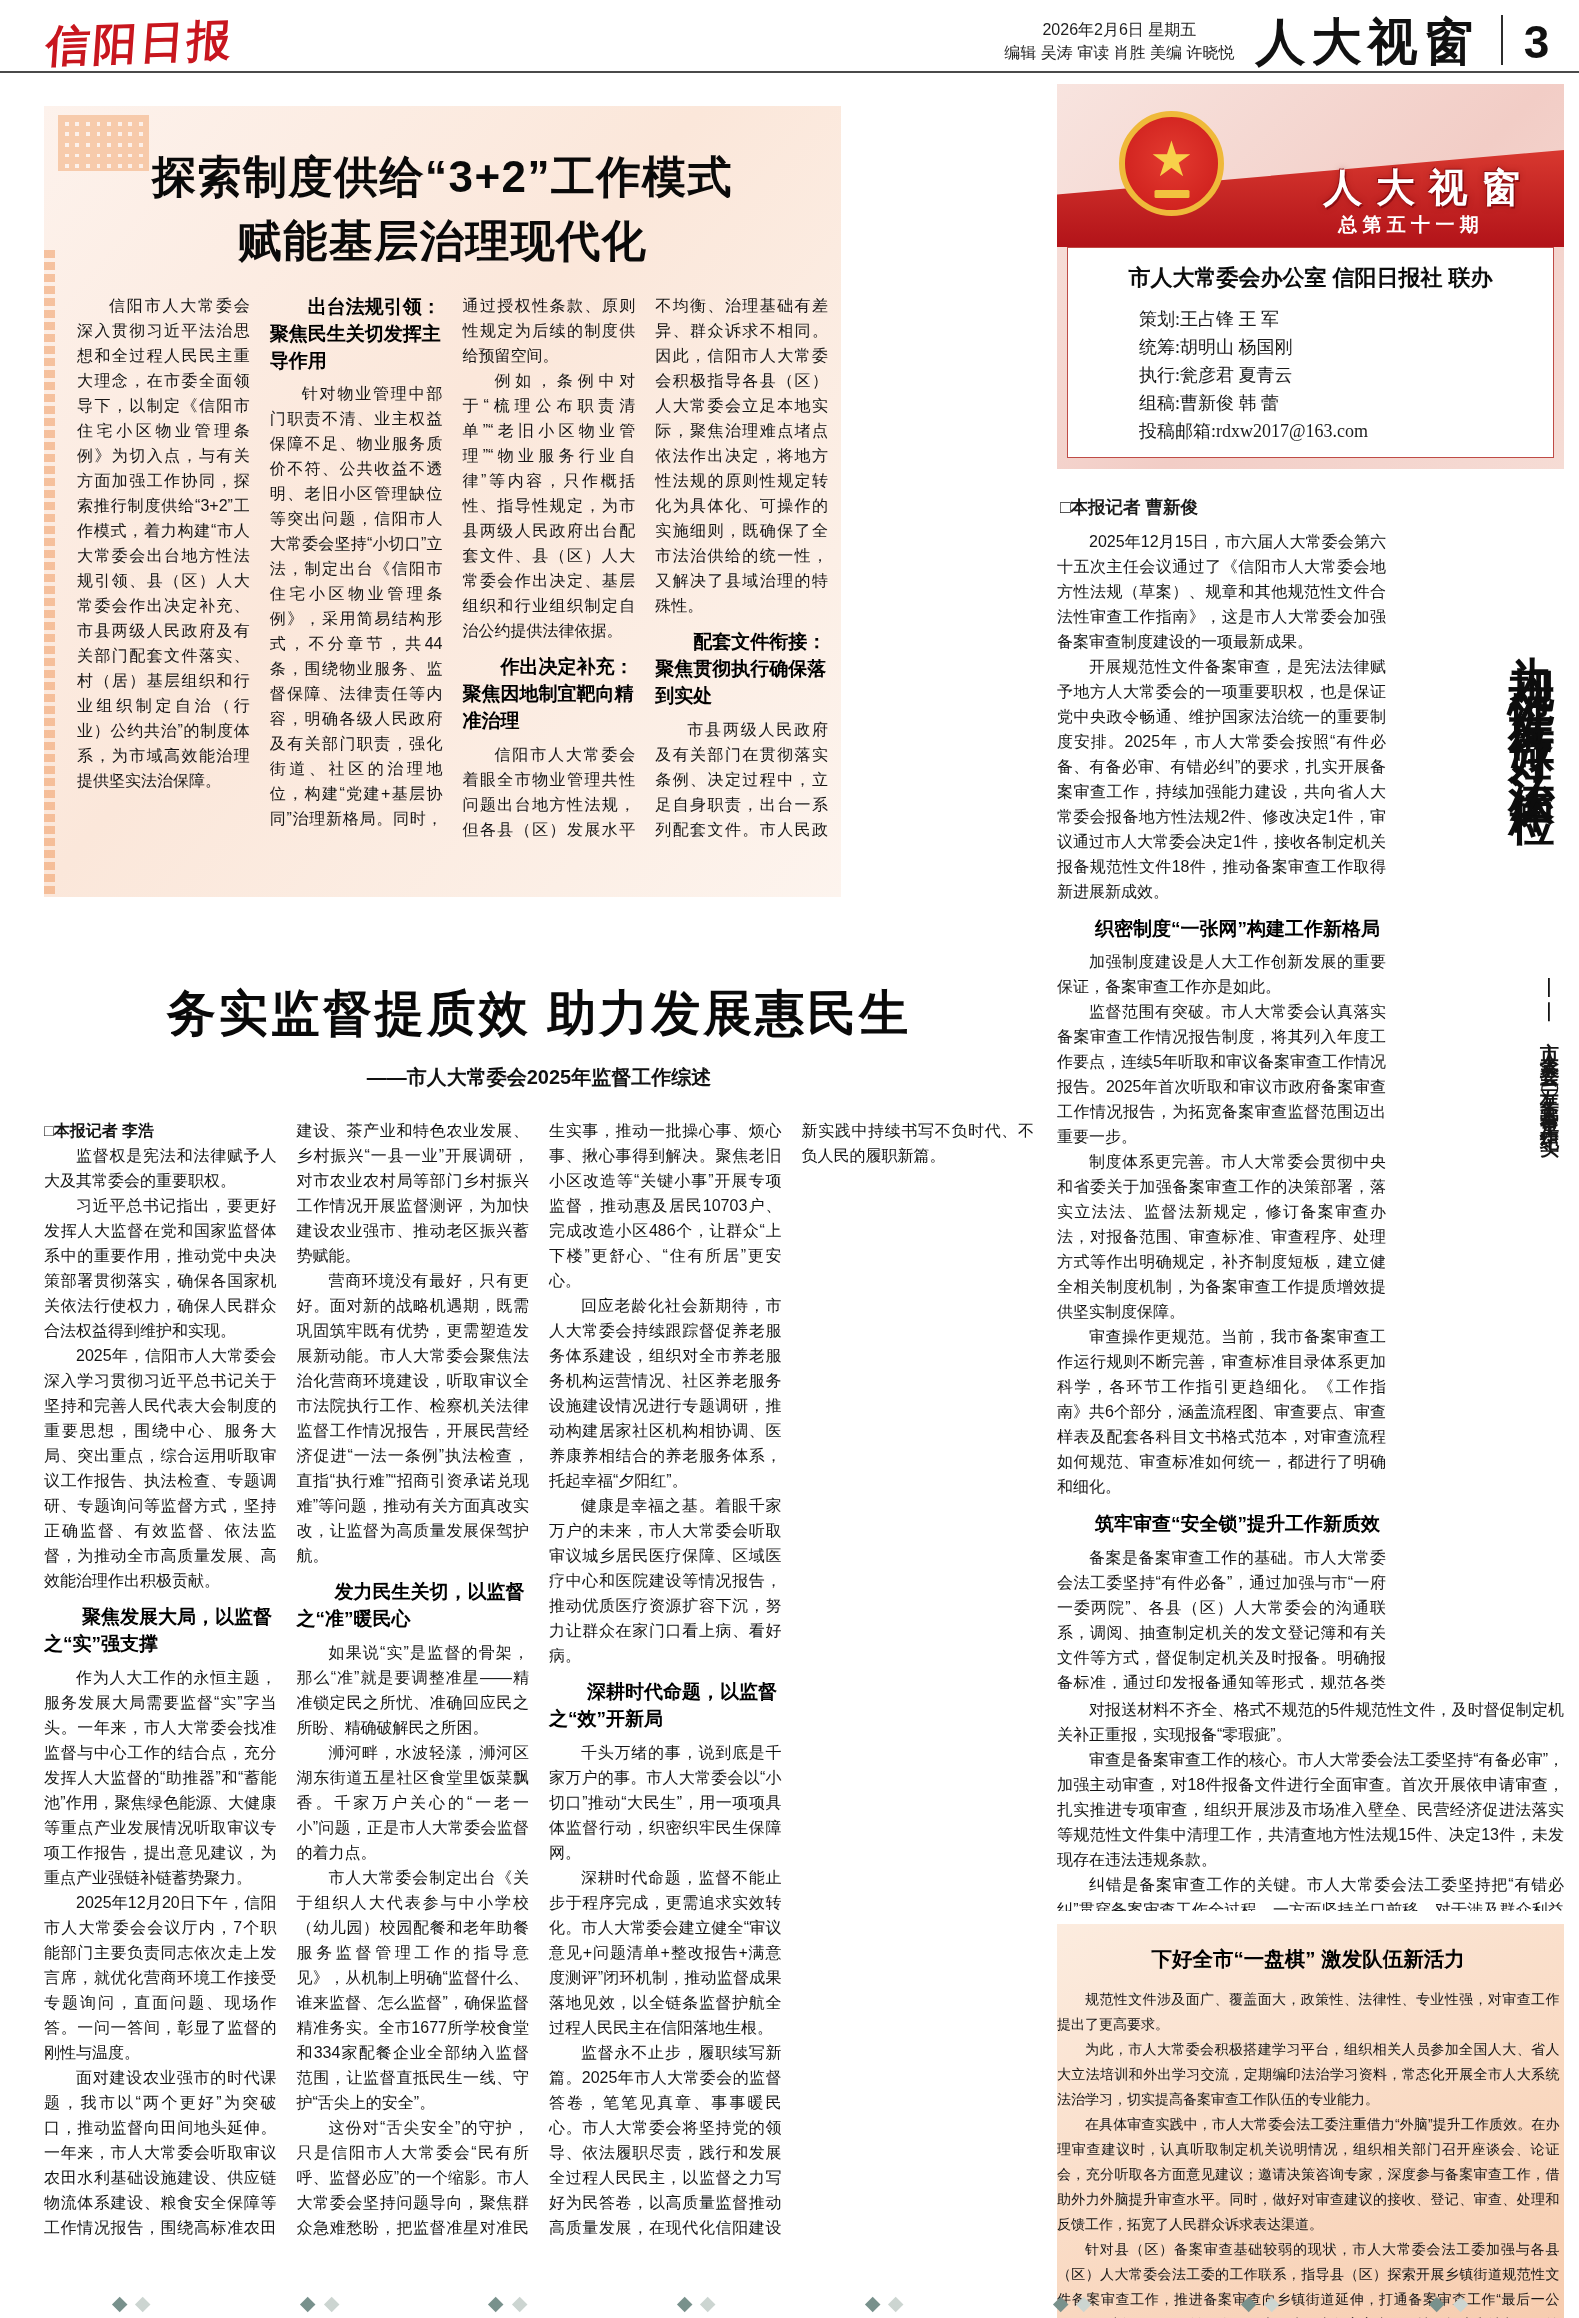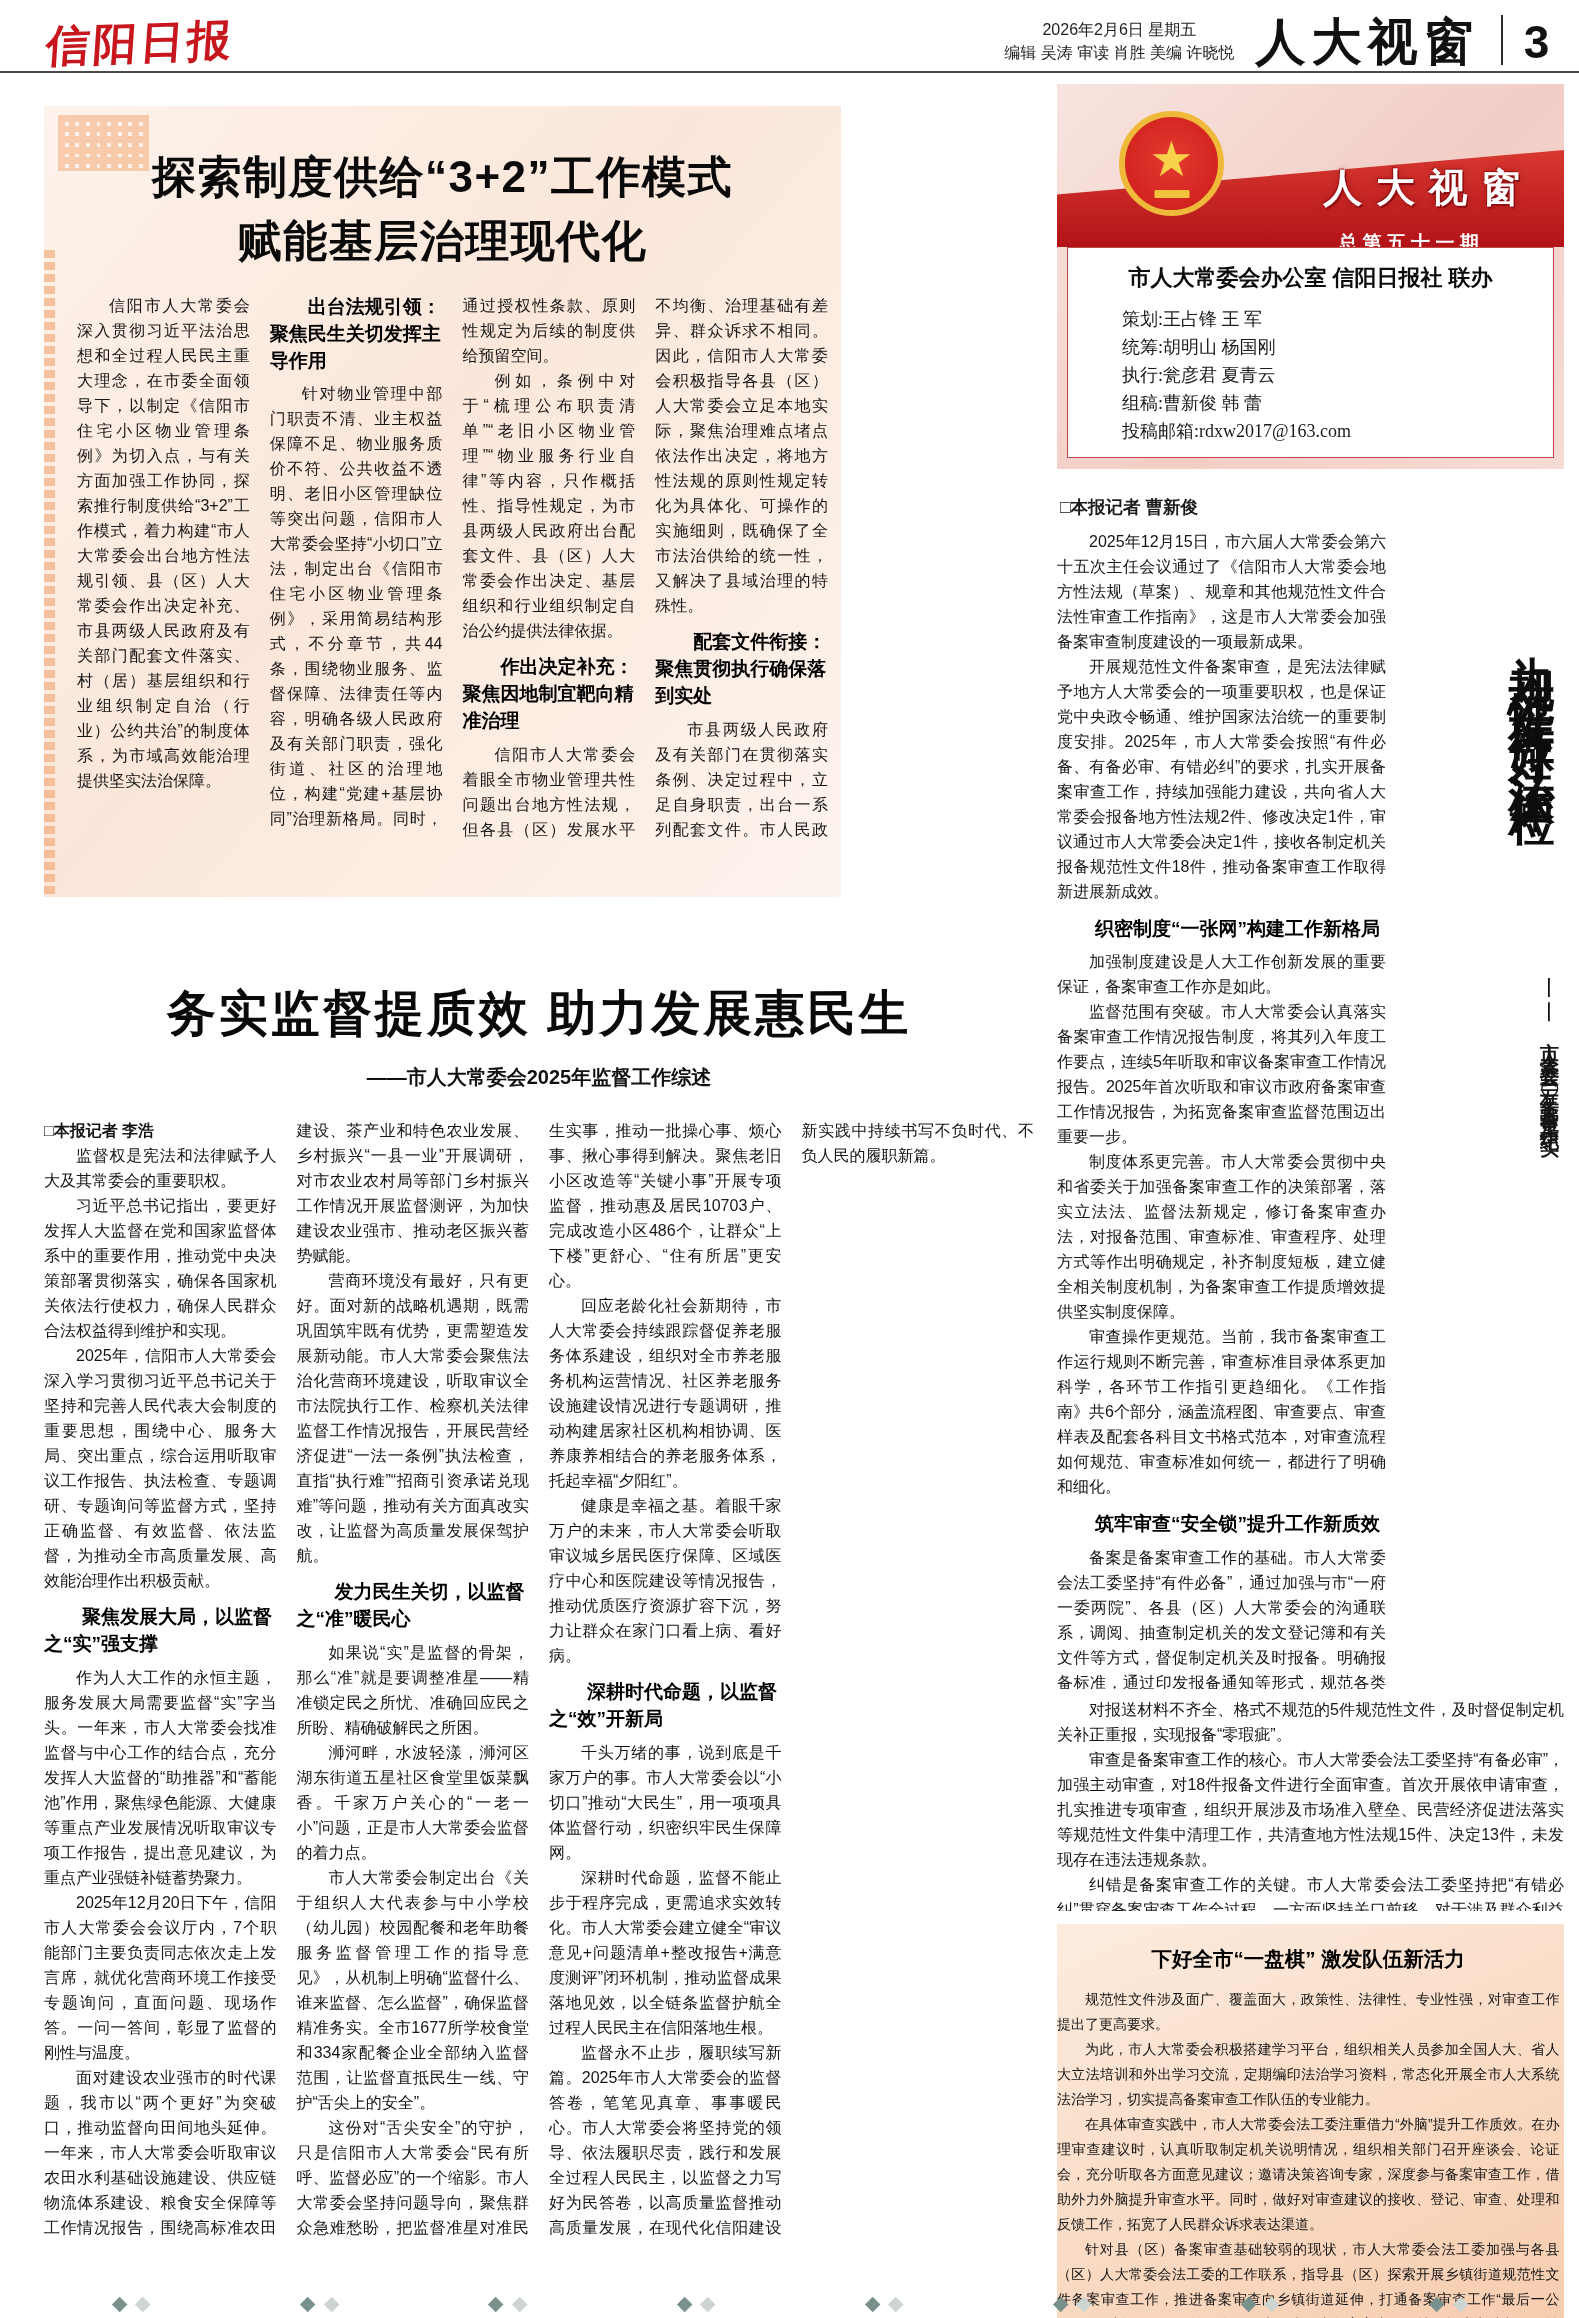--- a/index.html
+++ b/index.html
@@ -47,22 +47,22 @@
   .banner-art{position:relative;height:163px;overflow:hidden}
   .banner-art::after{content:"";position:absolute;left:0;right:0;bottom:0;height:97px;
       background:linear-gradient(#d8382f,#b21319);clip-path:polygon(0 46%,100% 0,100% 100%,0 100%)}
   .emblem{position:absolute;z-index:3;left:62px;top:27px;width:105px;height:105px;border-radius:50%;
       background:radial-gradient(circle at 50% 45%,#e33b30 0%,#d22420 70%,#c01a1c 100%);
       border:6px solid #efb93a;display:flex;align-items:center;justify-content:center;box-sizing:border-box}
   .emblem .star{color:#f8d14a;font-size:49px;line-height:1;margin-top:-7.6px}
   .emblem .gate{position:absolute;bottom:12px;left:50%;transform:translateX(-50%);width:35px;height:7.6px;background:#f2c23f;border-radius:1.5px}
   .banner-title{position:absolute;z-index:4;right:30px;top:77px;color:#fff;font-size:39px;font-weight:900;letter-spacing:13.7px;
       text-shadow:1.5px 1.5px 0 #8e0d12,-0.8px -0.8px 0 #8e0d12,0 0 6px rgba(120,0,0,.5)}
-  .banner-issue{position:absolute;z-index:4;right:80px;top:146px;color:#fff;font-size:19px;letter-spacing:5.3px;font-weight:600}
-  .banner-panel{margin:0 10px;background:#fff;border:1.5px solid #bf4b46;padding:15px 11px 12px;box-sizing:border-box}
+  .banner-issue{position:absolute;z-index:4;right:80px;top:128px;color:#fff;font-size:19px;letter-spacing:5.3px;font-weight:600}
+  .banner-panel{margin:0 10px;background:#fff;border:1.5px solid #bf4b46;padding:15px 28px 12px;box-sizing:border-box}
   .organizer{font-size:22px;font-weight:800;text-align:center;color:#0c0c0c}
   .credits{margin:12px 0 0 43px;font-family:"Liberation Serif",serif;font-size:18px;line-height:28px;color:#1a1a1a}
 
   .r-byline{font-weight:800;font-size:17.5px;margin:26px 0 10.6px 3px}
   .narrow-row{display:flex}
   .n-text{width:329px;height:1160px;overflow:hidden}
   .n-text p,.n-text h3{font-size:16px;line-height:25px;text-align:justify;text-indent:2em;margin:0;color:#151515}
   .n-text h3{font-size:19px;line-height:27px;font-weight:800;margin:10.6px 0 7.6px;color:#000}
   .vtitle{flex:1;position:relative}
   .vt{position:absolute;top:90px;right:1.5px;height:1063px;writing-mode:vertical-rl;display:flex}

